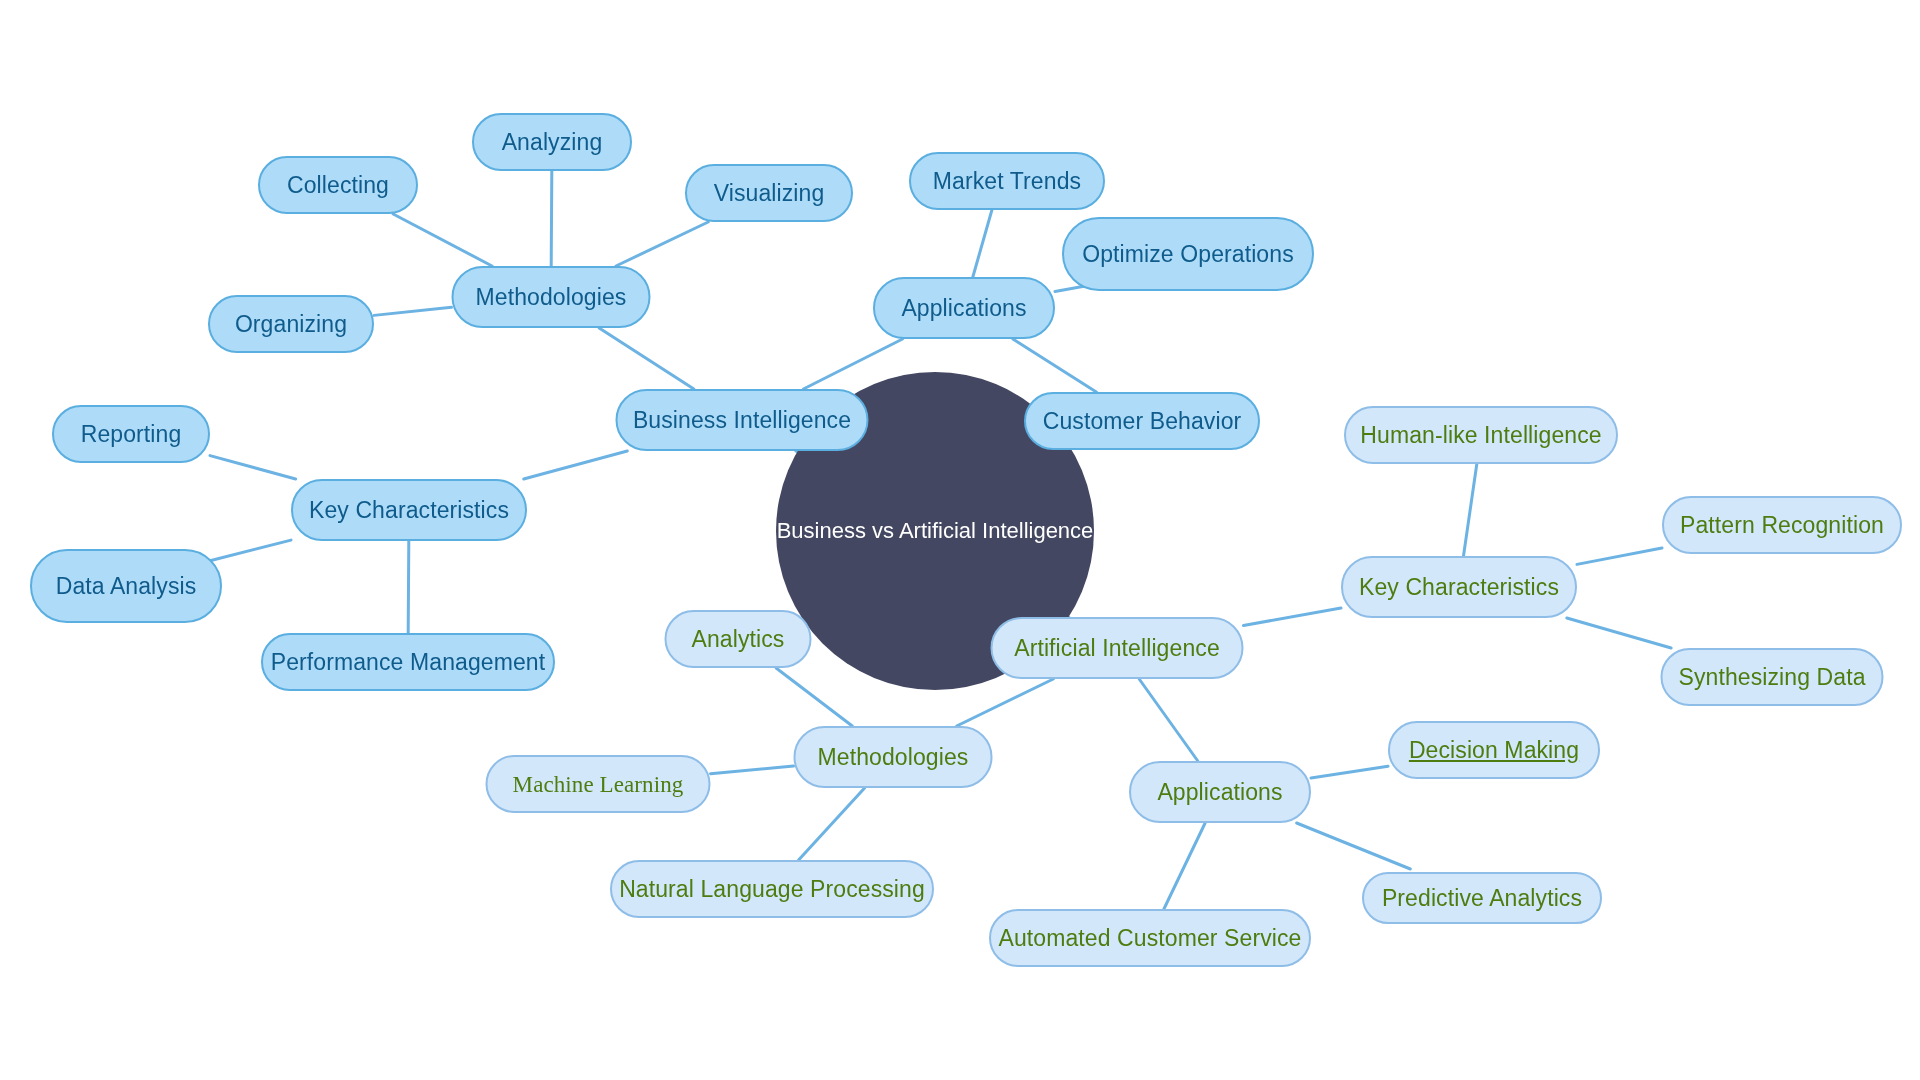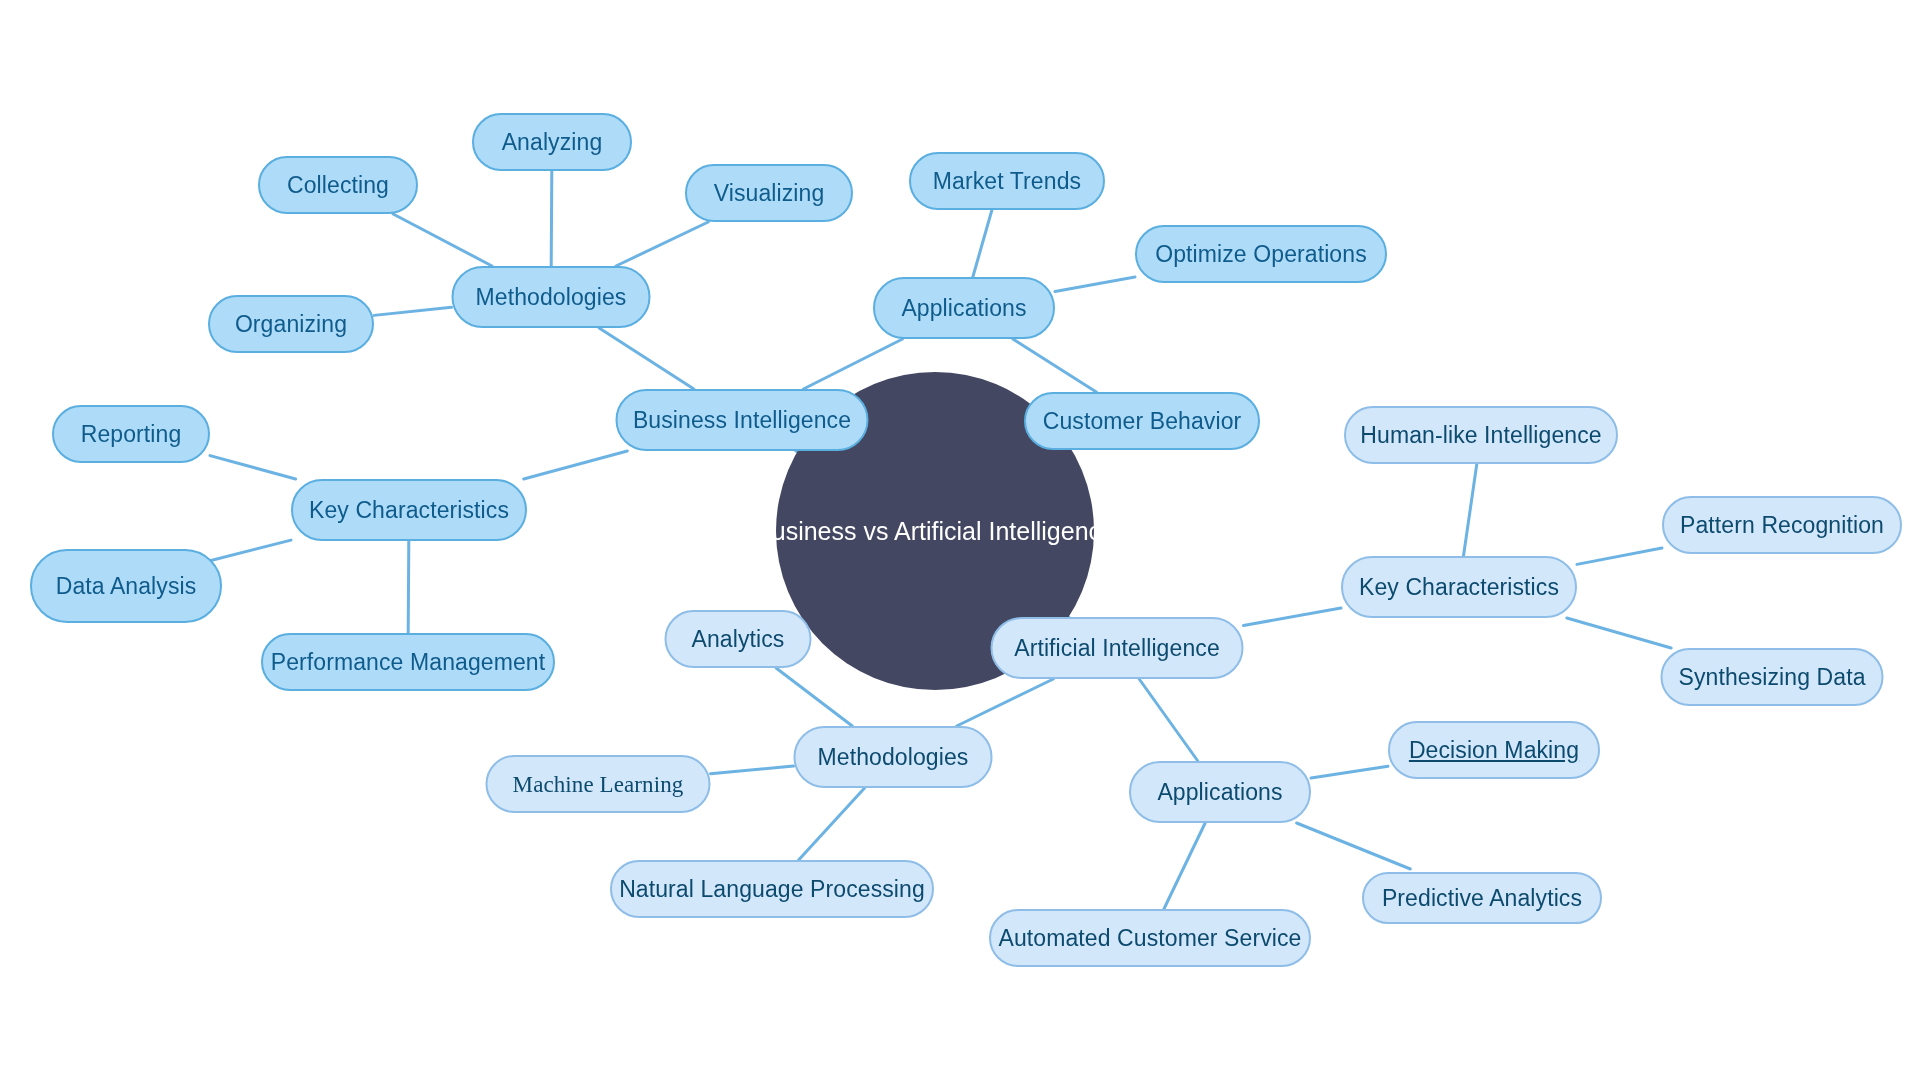--- a/index.html
+++ b/index.html
@@ -44,32 +44,32 @@
   
   .node.bi {
     background: #aedcf8;
     border-color: #5aaee0;
     color: #0f5b8c;
   }
   
   .node.ai {
     background: #d3e7fb;
     border-color: #8ebde8;
-    color: #0c4a6e;
+    color: #4d7c0f;
   }
   .center-node {
     position: absolute;
     transform: translate(-50%, -50%);
     border-radius: 50%;
     background: #434761;
     display: flex;
     align-items: center;
     justify-content: center;
     color: #ffffff;
-    font-size: 25px;
+    font-size: 22px;
     line-height: 1;
     white-space: nowrap;
     text-align: center;
   }
 </style>
 </head>
 <body>
 
 <div id="canvas">
   <svg id="edge-layer" viewBox="0 0 1920 1080" xmlns="http://www.w3.org/2000/svg">
@@ -122,21 +122,21 @@
       </div>
       <div class="node bi" style="left: 291px; top: 324px; width: 166px; height: 58px;">
         <span>Organizing</span>
       </div>
       <div class="node bi" style="left: 964px; top: 308px; width: 182px; height: 62px;">
         <span>Applications</span>
       </div>
       <div class="node bi" style="left: 1007px; top: 157px; width: 196px; height: 58px; margin-top: 24px;">
         <span>Market Trends</span>
       </div>
-      <div class="node bi" style="left: 1261px; top: 254px; width: 252px; height: 58px;">
+      <div class="node bi" style="left: 1188px; top: 254px; width: 252px; height: 74px;">
         <span>Optimize Operations</span>
       </div>
       <div class="node bi" style="left: 1142px; top: 421px; width: 236px; height: 58px;">
         <span>Customer Behavior</span>
       </div>
       <div class="node bi" style="left: 409px; top: 510px; width: 236px; height: 62px;">
         <span>Key Characteristics</span>
       </div>
       <div class="node bi" style="left: 131px; top: 434px; width: 158px; height: 58px;">
         <span>Reporting</span>

